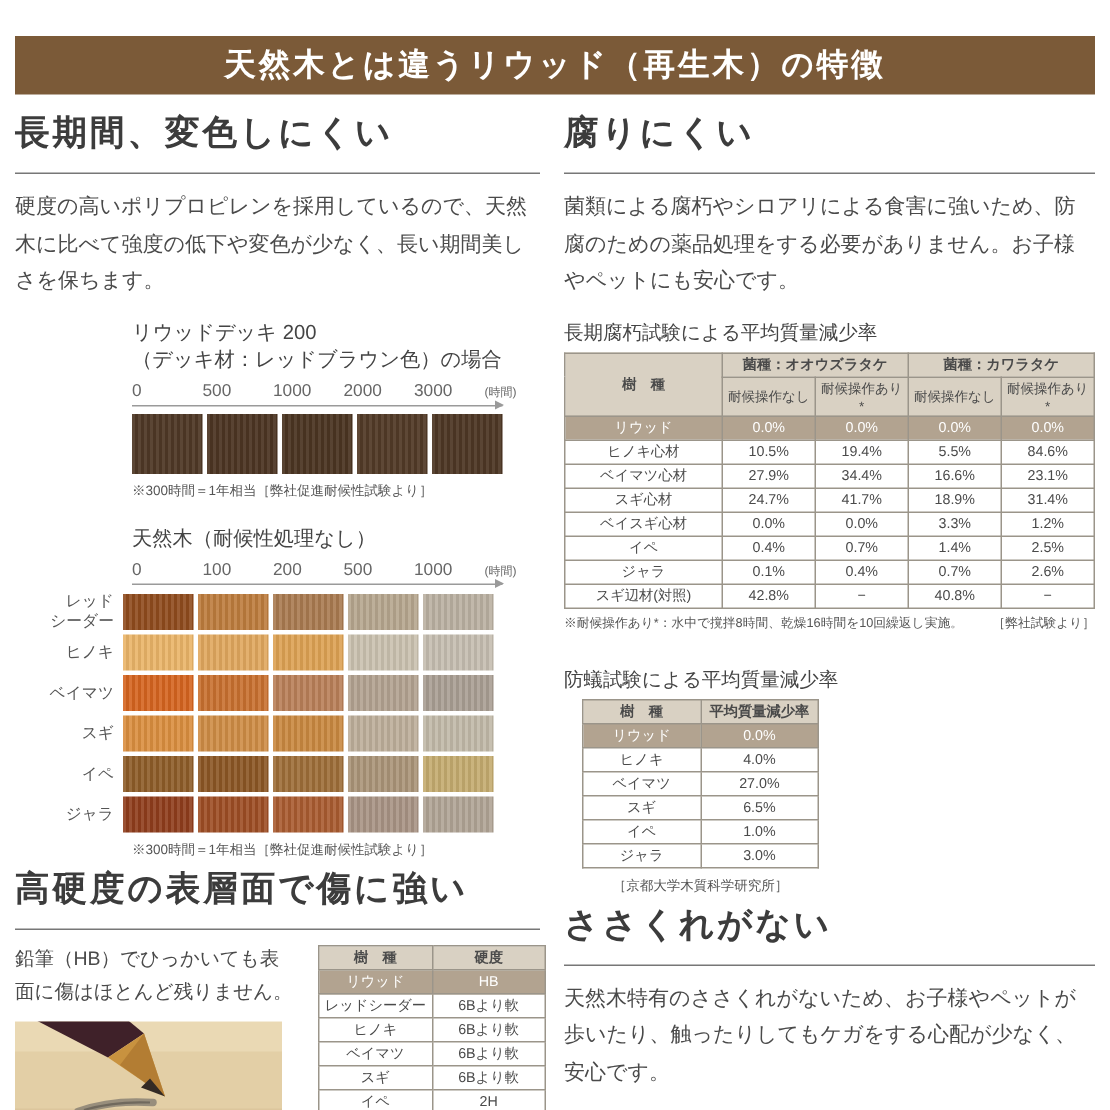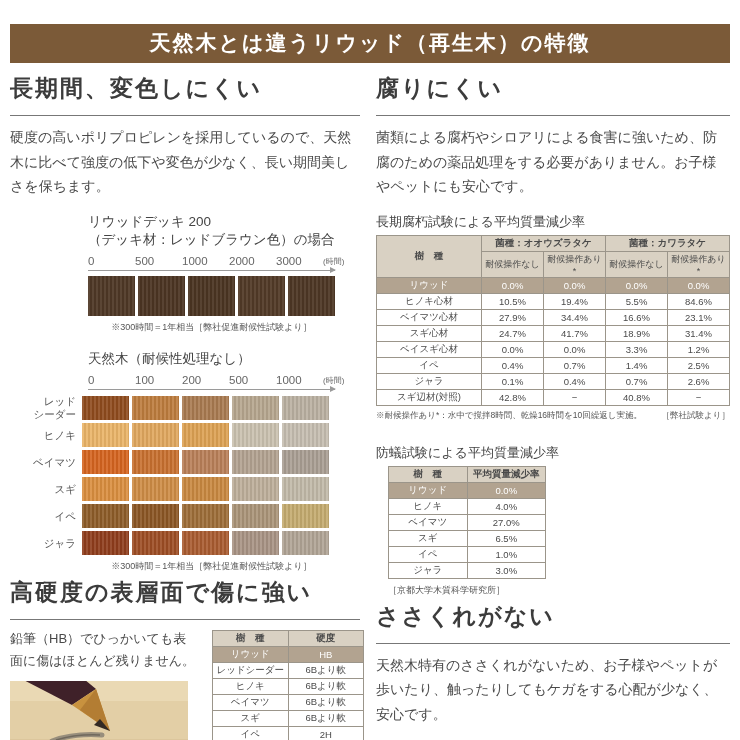--- a/index.html
+++ b/index.html
@@ -23,21 +23,21 @@
   .axis-num{width:47px;font-size:11.5px;color:#666;}
   .axis-unit{font-size:8px;color:#666;margin-left:0px;}
   .axis-arrow{position:relative;height:1px;background:#9a9a9a;width:247px;margin:3px 0 5px;}
   .axis-arrow:after{content:'';position:absolute;right:-1px;top:-3px;
         border-left:6px solid #9a9a9a;border-top:3.5px solid transparent;border-bottom:3.5px solid transparent;}
   .swatch-row{display:flex;gap:3px;}
   .swatch{width:47px;height:40px;
         background-image:repeating-linear-gradient(90deg,rgba(255,255,255,.07) 0 2px,rgba(0,0,0,.06) 2px 4px);}
   .wswatch{width:47px;height:24px;
         background-image:repeating-linear-gradient(90deg,rgba(255,255,255,.10) 0 2px,rgba(0,0,0,.06) 2px 4px);}
-  .chart-foot{display:flex;justify-content:center;width:247px;font-size:9px;color:#555;margin-top:5px;}
+  .chart-foot{display:flex;justify-content:flex-start;width:247px;font-size:9px;color:#555;margin-top:5px;}
   .wood-chart{margin-top:16px;}
   .wood-chart .chart-title,.wood-chart .axis,.wood-chart .axis-arrow,.wood-chart .chart-foot{margin-left:78px;}
   .wood-row{display:flex;align-items:center;margin-bottom:3px;}
   .wood-label{width:72px;padding-right:6px;box-sizing:border-box;text-align:right;
         font-size:10.5px;color:#555;line-height:1.2;white-space:pre-line;}
   .row-swatches{display:flex;gap:3px;}
   
   .scratch-flex{display:flex;gap:14px;margin-top:8px;}
   .scratch-left{width:188px;flex:none;}
   .scratch-left p{font-size:13px;line-height:1.7;margin:0 0 8px;}
@@ -51,21 +51,21 @@
   tr.hl td{background:#b2a390;color:#fff;}
   #hardness-table{width:152px;table-layout:fixed;}
   #hardness-table td,#hardness-table th{height:11px;}
   #decay-table{width:354px;table-layout:fixed;margin-top:4px;}
   #decay-table th.treecol{width:100px;}
   #decay-table th{font-size:9.5px;}
   #decay-table th.sub{font-size:9px;font-weight:normal;}
   .tbl-label{font-size:13px;color:#444;margin:14px 0 4px;}
   .decay-note{display:flex;justify-content:space-between;font-size:8.5px;color:#555;margin-top:4px;}
   #termite-table{width:158px;table-layout:fixed;margin-left:12px;margin-top:2px;}
-  .t-caption{font-size:9px;color:#555;text-align:left;width:158px;margin-left:12px;margin-top:5px;}
+  .t-caption{font-size:9px;color:#555;text-align:center;width:158px;margin-left:12px;margin-top:5px;}
   .mt16{margin-top:16px;}
   .mt22{margin-top:22px;}
   
   .pp-banner{background:#7b5a38;color:#fff;text-align:center;font-weight:bold;font-size:16.5px;
         letter-spacing:2px;padding:4px 0 5px;margin-top:16px;}
 </style>
 </head>
 <body>
 
 <div class="page">

